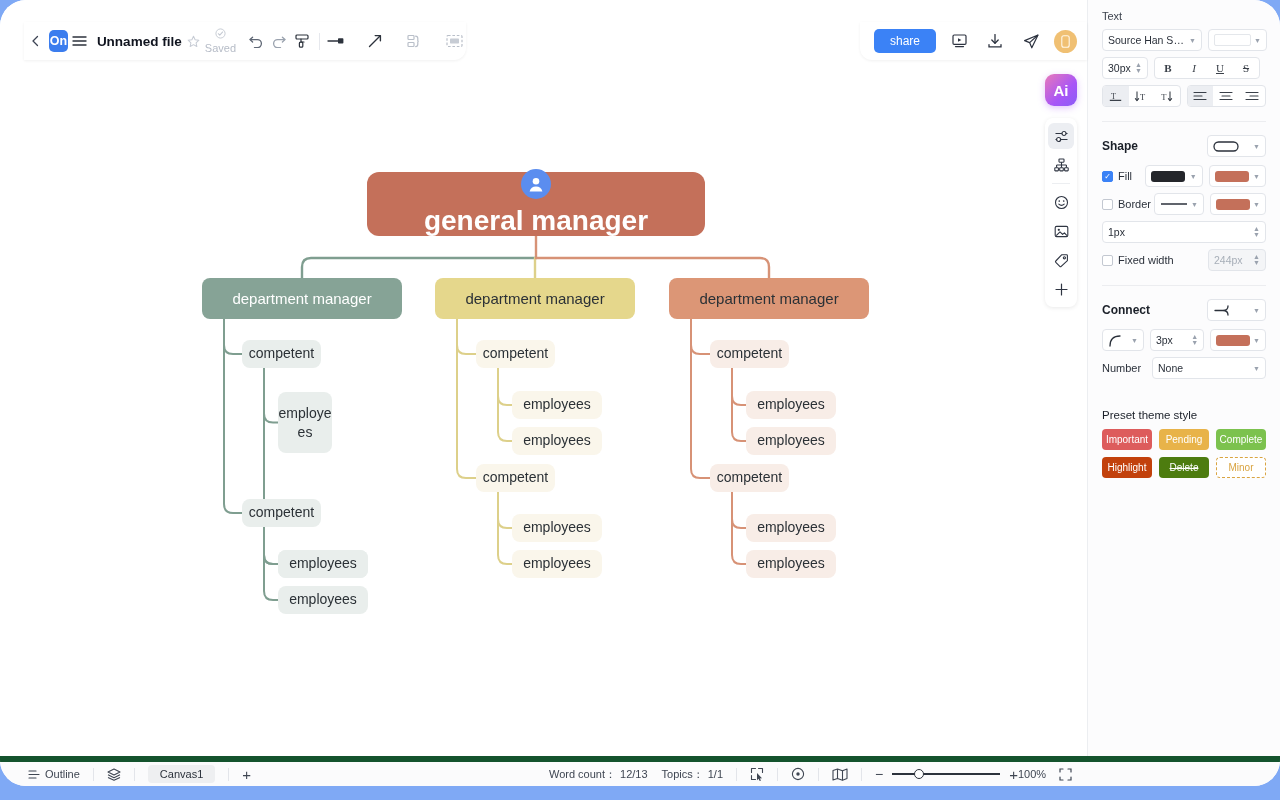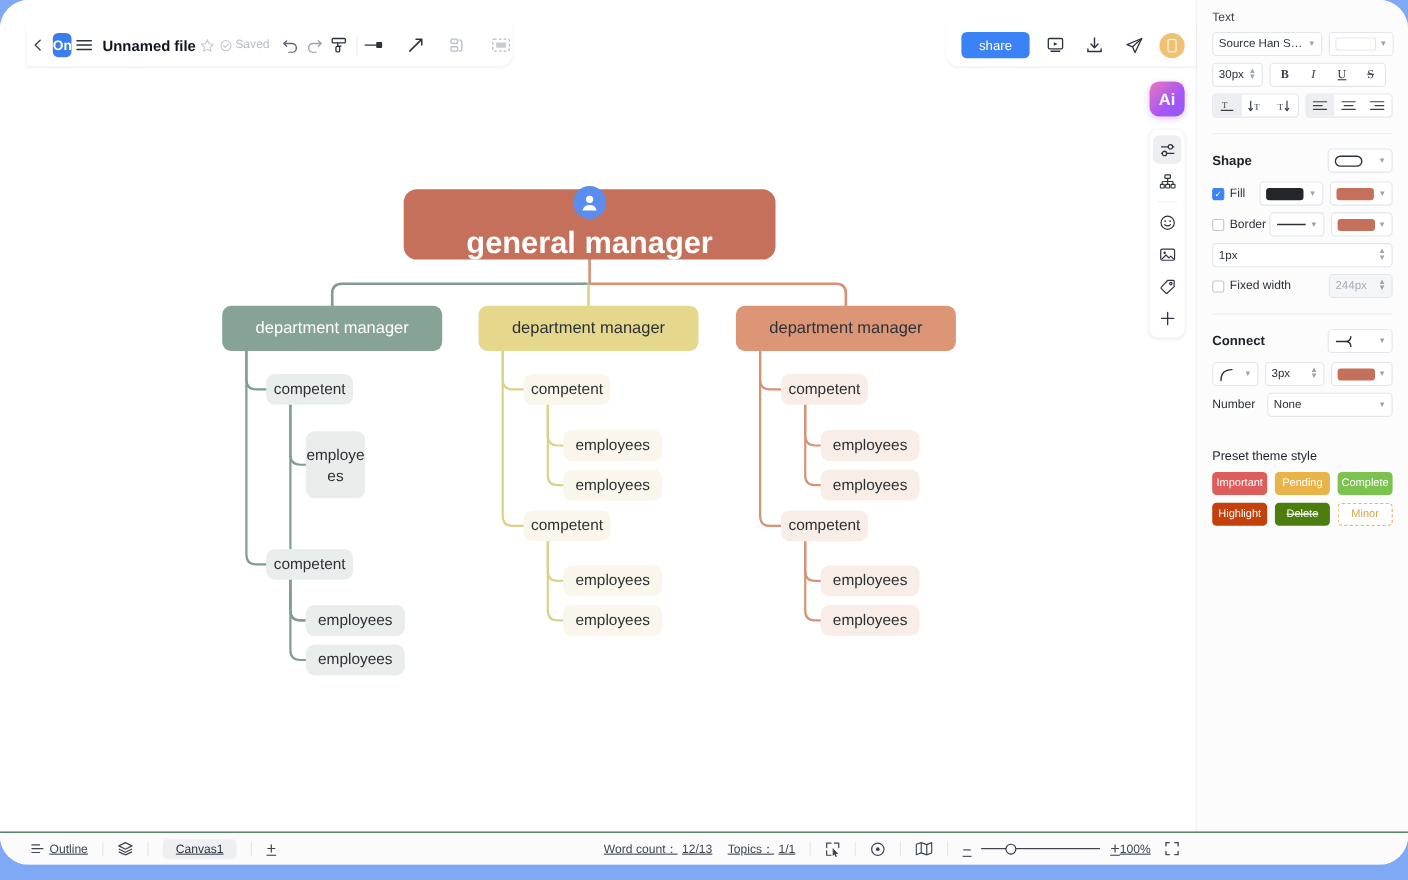--- a/index.html
+++ b/index.html
@@ -35,21 +35,21 @@
   }
   .tb-ico { width: 30px; height: 30px; display: flex; align-items: center;
             justify-content: center; color: #3c4353; cursor: pointer; }
   .logo-on {
     width: 24px; height: 22px; border-radius: 5px; background: #3b7dee;
     color: #fff; font-size: 12.5px; font-weight: 700; display: flex;
     align-items: center; justify-content: center; margin-left: 2px;
     font-family: "Liberation Sans", sans-serif;
   }
   .file-title { font-size: 13.5px; font-weight: 700; color: #10141f; margin-left: 6px; white-space: nowrap;}
-  .saved { font-size: 11px; color: #b6bcc7; display: flex; align-items: center; gap: 3px; }
+  .saved { font-size: 11px; color: #b6bcc7; display: flex; align-items: center; gap: 3px; flex-direction: column; }
   .tb-div { width: 1px; height: 17px; background: #e6e8ed; margin: 0 5px; }
 
   
   .toprightbar {
     position: absolute; right: 193px; top: 22px; height: 38px;
     background: #fff; border-radius: 0 0 0 12px;
     display: flex; align-items: center; padding: 0 10px 0 14px; gap: 10px;
     z-index: 30; box-shadow: 0 1px 3px rgba(0,0,0,0.06);
   }
   .share-btn {
@@ -137,22 +137,22 @@
   .divider { height:1px; background:#ecedf0; margin: 14px 0 4px; }
   .presets { display:grid; grid-template-columns: repeat(3, 1fr); gap: 7px 7px; margin-top: 8px;}
   .preset {
     height: 21px; border-radius: 4px; font-size: 10px; display:flex;
     align-items:center; justify-content:center; color:#fff; cursor:pointer;
   }
 
   
   .statusbar {
     position: absolute; left: 0; bottom: 0; width: 1280px; height: 30px;
-    background: #fbfbfc; border-top: 1px solid #14532d;
-    display:flex; align-items:center; font-size: 11px; color:#3f4652;text-decoration:underline;
+    background: #fbfbfc; border-top: 6px solid #14532d;
+    display:flex; align-items:center; font-size: 11px; color:#3f4652;
   }
   .sb-left { display:flex; align-items:center; gap: 0; padding-left: 28px; }
   .sb-item { display:flex; align-items:center; gap:5px; cursor:pointer; }
   .sb-div { width:1px; height:13px; background:#e3e5ea; margin: 0 13px; }
   .canvas-tab { background:#eeeff1; border-radius:4px; padding: 3px 12px; font-size: 11px; color:#2c323c; cursor:pointer;}
   .sb-right { margin-left:auto; display:flex; align-items:center; padding-right: 208px; gap:0; }
   .slider { width: 108px; height: 14px; position: relative; display:flex; align-items:center; }
   .slider .track { position:absolute; left:0; right:0; height:1.5px; background:#2c323c; }
   .slider .knob { position:absolute; left: 22px; width:10px; height:10px; border-radius:50%;
                   background:#fff; border:1.5px solid #2c323c; cursor:pointer;}

